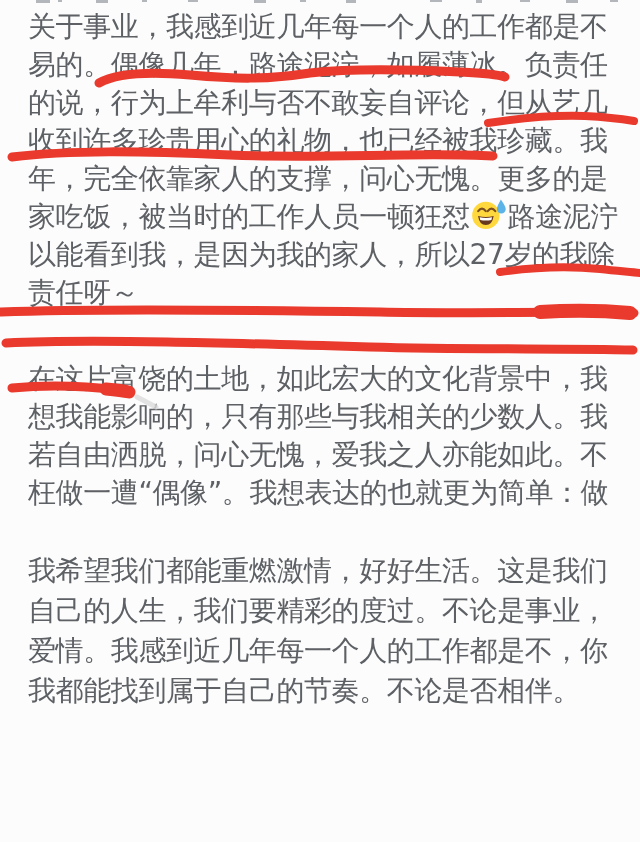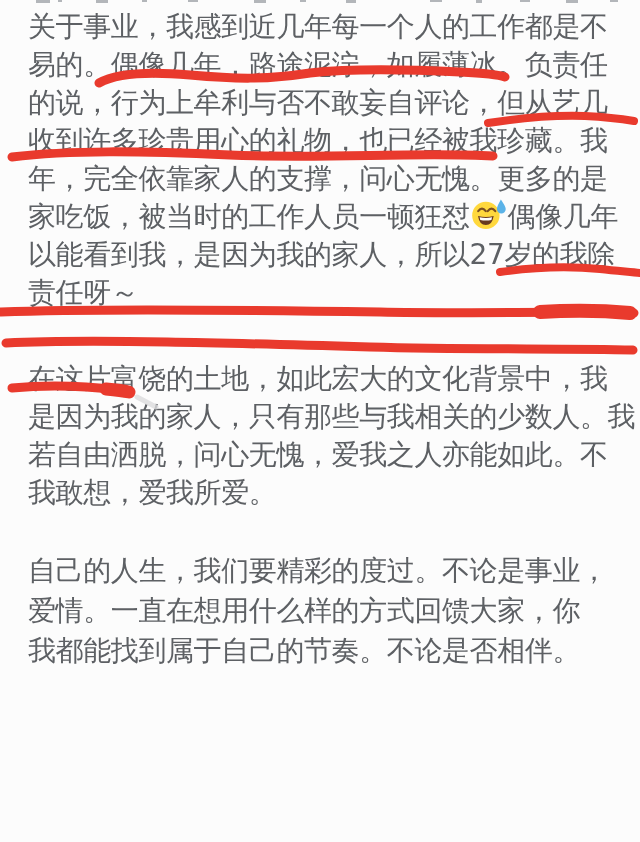--- a/index.html
+++ b/index.html
@@ -48,36 +48,37 @@
       <div class="line">收到许多珍贵用心的礼物，也已经被我珍藏。我</div>
       <div class="line">年，完全依靠家人的支撑，问心无愧。更多的是</div>
       <div class="line">
         <span>家吃饭，被当时的工作人员一顿狂怼</span><span class="emoji-wrap"><svg class="emoji" width="36" height="33" viewBox="0 0 40 36">
             <circle cx="16.5" cy="19" r="15.2" fill="#ffd83d"></circle>
             <path d="M8 14.2 q4.2 -5.4 8.4 0" stroke="#7a4f21" stroke-width="2.4" fill="none" stroke-linecap="round"></path>
             <path d="M18.6 14.2 q4.2 -5.4 8.4 0" stroke="#7a4f21" stroke-width="2.4" fill="none" stroke-linecap="round"></path>
             <path d="M7.8 19.6 q8.7 2.2 17.4 0 q-1.6 10.2 -8.7 10.2 q-7.1 0 -8.7 -10.2 z" fill="#673a20"></path>
             <path d="M9.6 21.1 q7 1.5 13.8 0 l-0.7 3 q-6.2 1.2 -12.4 0 z" fill="#ffffff"></path>
             <path d="M33.2 1.2 C36.3 6 38.6 9.2 38.6 12 A4.9 4.9 0 0 1 28.8 12 C28.8 9.2 30.6 6 33.2 1.2 Z" fill="#5bb3e8"></path>
-          </svg></span><span>偶像几年</span>
+          </svg></span><span>路途泥泞</span>
       </div>
       <div class="line">以能看到我，是因为我的家人，所以27岁的我除</div>
       <div class="line">责任呀～</div>
     </div>
 
     <div class="para para-2">
       <div class="line">在这片富饶的土地，如此宏大的文化背景中，我</div>
-      <div class="line">是因为我的家人，只有那些与我相关的少数人。我</div>
+      <div class="line">想我能影响的，只有那些与我相关的少数人。我</div>
       <div class="line">若自由洒脱，问心无愧，爱我之人亦能如此。不</div>
-      <div class="line">我敢想，爱我所爱。</div>
+      <div class="line">枉做一遭“偶像”。我想表达的也就更为简单：做</div>
     </div>
 
     <div class="para para-3">
+      <div class="line">我希望我们都能重燃激情，好好生活。这是我们</div>
       <div class="line">自己的人生，我们要精彩的度过。不论是事业，</div>
-      <div class="line">爱情。一直在想用什么样的方式回馈大家，你</div>
+      <div class="line">爱情。我感到近几年每一个人的工作都是不，你</div>
       <div class="line">我都能找到属于自己的节奏。不论是否相伴。</div>
     </div>
 
   </div>
 
   <svg class="marks" width="640" height="842" viewBox="0 0 640 842">
 
     <g fill="#b3b6ba">
       <rect x="36" y="0" width="14" height="3"></rect>
       <rect x="58" y="0" width="4" height="2"></rect>

